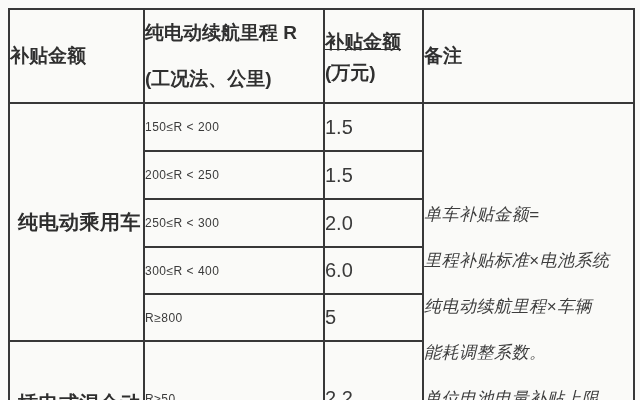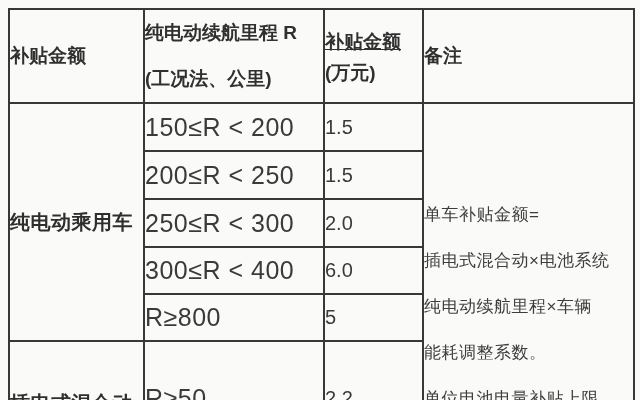--- a/index.html
+++ b/index.html
@@ -33,45 +33,47 @@
   tr.header-row    { height: 94px; }
   tr.body-row-a    { height: 48px; }
   tr.body-row-b    { height: 47px; }
   tr.body-row-last { height: 115px; }
 
   th { font-weight: 700; color: #303030; font-size: 19px; }
   .hdr-line        { line-height: 46px; font-size: 19px; }
   .hdr-line-tight  { line-height: 31px; font-size: 19px; }
   .hdr-pad         { padding-top: 2px; text-decoration: underline; }
 
-  td.range-cell   { font-size: 25px; letter-spacing: 0.5px; }
+  td.range-cell   { font-size: 12px; letter-spacing: 0.5px; }
   td.subsidy-cell { font-size: 20px; border-radius: 17px; }
 
   th.vehicle-cell {
     font-size: 20px;
     font-weight: 700;
     color: #2e2e2e;
     letter-spacing: 0.5px;
+    padding-left: 8px;
   }
   th.vehicle-cell-last {
     vertical-align: top;
     padding-top: 9px;
     line-height: 46px;
   }
 
   td.remarks-cell {
     vertical-align: top;
     padding-top: 54px;
   }
   .remark-line {
     line-height: 46px;
     font-size: 17px;
     color: #3d3d3d;
     letter-spacing: 0.5px;
     white-space: nowrap;
+    font-style: italic;
   }
 </style>
 </head>
 <body>
 
 <div class="canvas">
   <table class="subsidy">
     <colgroup>
       <col style="width:135px">
       <col style="width:180px">
@@ -92,21 +94,21 @@
       </th>
       <th>备注</th>
     </tr>
 
     <tr class="body-row-a">
       <th class="vehicle-cell" rowspan="5">纯电动乘用车</th>
       <td class="range-cell">150≤R &lt; 200</td>
       <td class="subsidy-cell">1.5</td>
       <td class="remarks-cell" rowspan="6">
         <div class="remark-line">单车补贴金额=</div>
-        <div class="remark-line">插电式混合动×电池系统</div>
+        <div class="remark-line">里程补贴标准×电池系统</div>
         <div class="remark-line">纯电动续航里程×车辆</div>
         <div class="remark-line">能耗调整系数。</div>
         <div class="remark-line">单位电池电量补贴上限</div>
       </td>
     </tr>
 
     <tr class="body-row-a">
       <td class="range-cell">200≤R &lt; 250</td>
       <td class="subsidy-cell">1.5</td>
     </tr>

